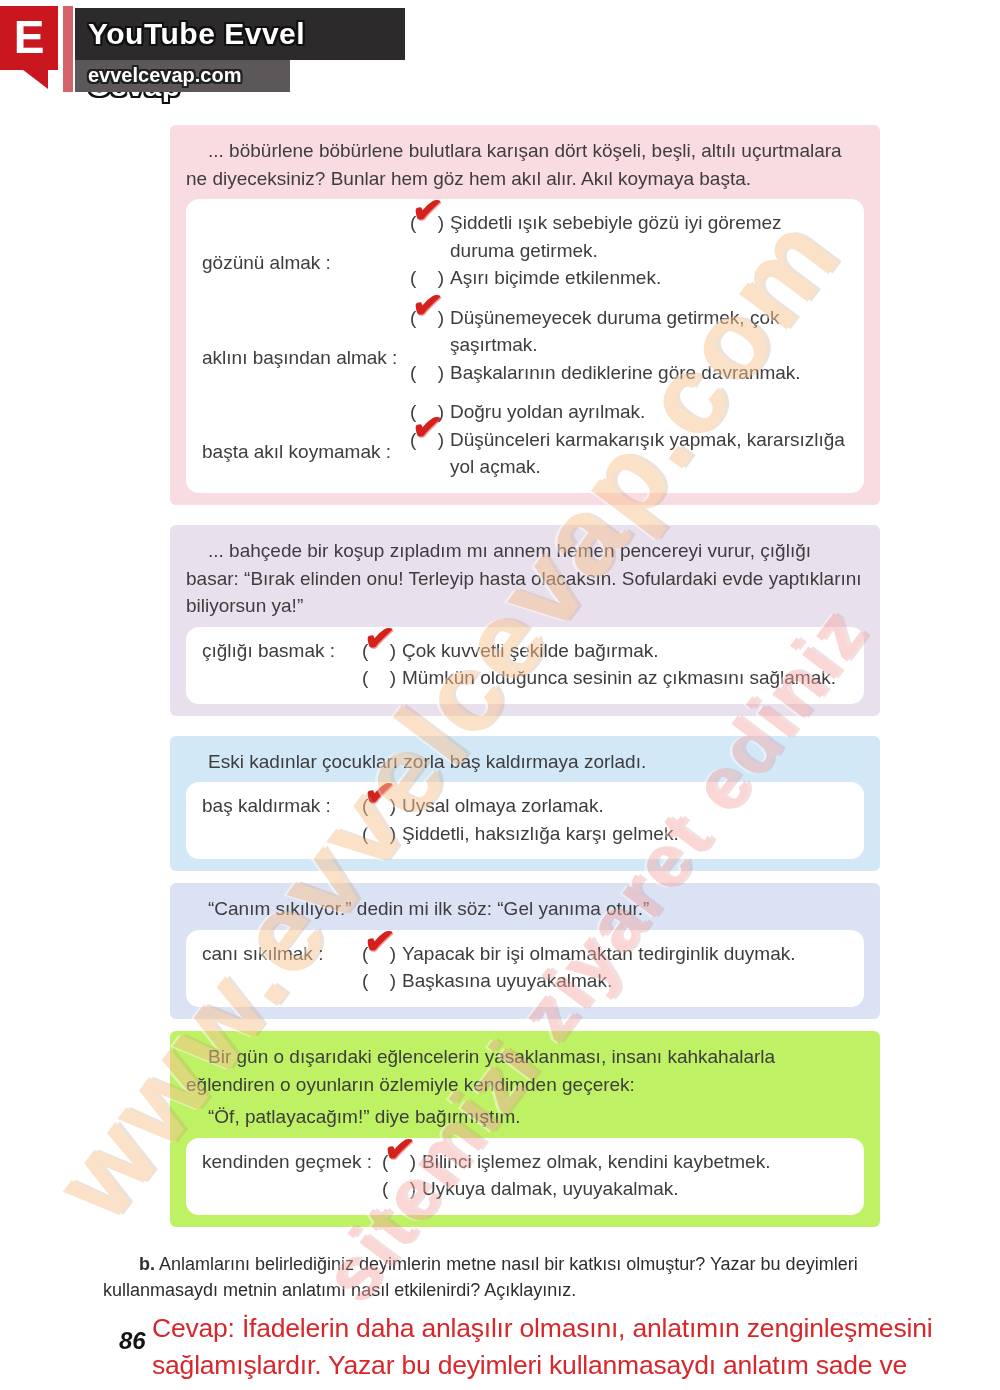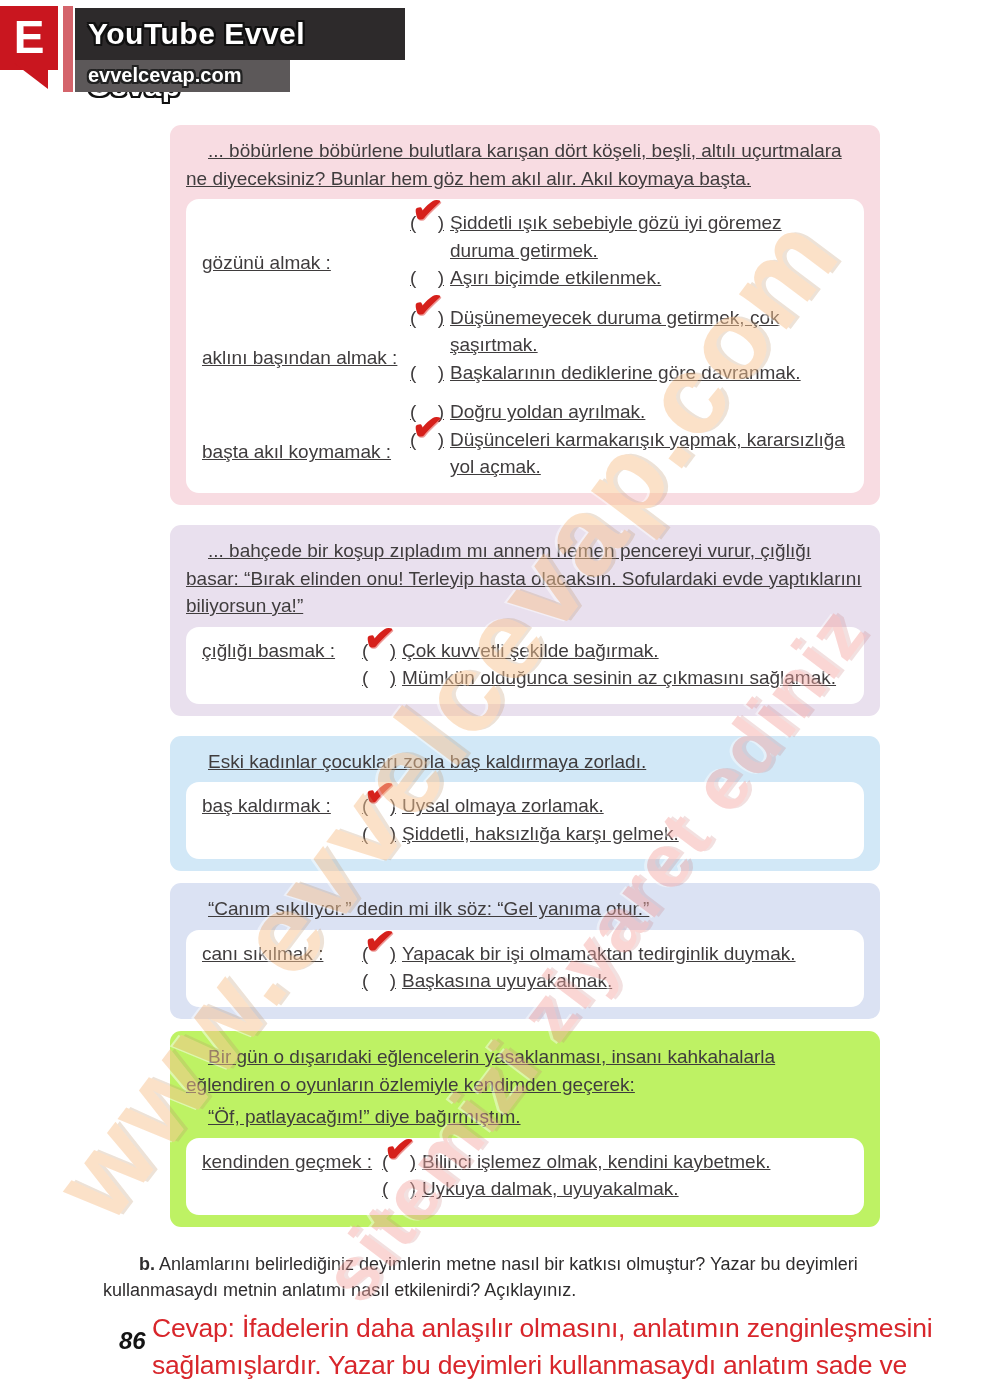--- a/index.html
+++ b/index.html
@@ -38,22 +38,22 @@
     background: #5c5859; z-index: 3;
     color: #fff; font-size: 20px; font-weight: bold; line-height: 31px;
     padding-left: 13px;
     text-shadow: -2px -2px 0 #222, 2px -2px 0 #222, -2px 2px 0 #222, 2px 2px 0 #222,
                  0 -2px 0 #222, 0 2px 0 #222, -2px 0 0 #222, 2px 0 0 #222;
   }
 
   
   .content { position: absolute; left: 170px; top: 125px; width: 710px; z-index: 1; }
   .box {
-    border-radius: 11px; padding: 12px 16px; margin-bottom: 20px;
-    color: #3f3c3d; font-size: 19px; line-height: 1.45; text-decoration: underline;
+    border-radius: 6px; padding: 12px 16px; margin-bottom: 20px;
+    color: #3f3c3d; font-size: 19px; line-height: 1.45;
   }
   .sec-blue-1, .sec-blue-2 { margin-bottom: 12px; margin-top: 8px; }
   .box-par { margin: 0; text-indent: 22px; }
   .box-par + .box-par { margin-top: 5px; }
   .card { background: #fff; border-radius: 13px; padding: 10px 16px 12px; margin-top: 7px; }
   .item { display: flex; align-items: flex-start; }
   .item + .item { margin-top: 12px; }
   .item-label { flex: none; width: 152px; }
   .sec-pink .item-label { width: 200px; text-align: left; margin-top: 40px; }
   .sec-green .item-label { width: 172px; }

